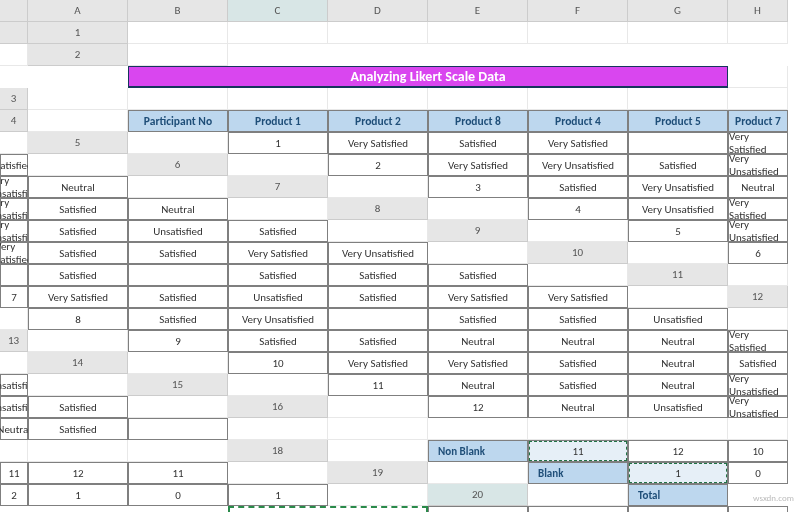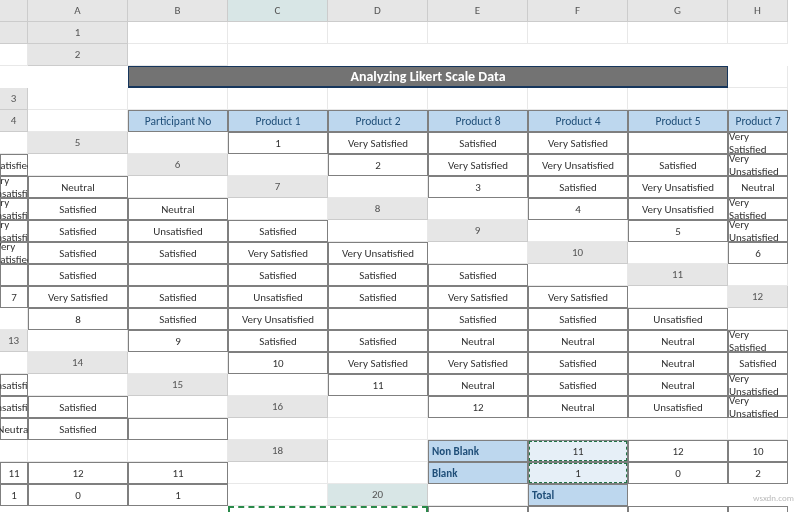--- a/index.html
+++ b/index.html
@@ -33,43 +33,43 @@
   border-right: 1px solid #e8e8e8;
   border-bottom: 1px solid #e8e8e8;
   display: flex;
   align-items: center;
   justify-content: center;
   background: #fff;
   font-size: 11px;
 }
 .title {
   grid-column: 2 / 10;
-  background: #737373;
+  background: #d946ef;
   color: #fff;
   font-weight: bold;
   font-size: 14px;
   border: 1px solid #16365c;
   border-bottom: 2px solid #16365c;
 }
 .thead {
   background: #bdd7ee;
-  font-weight: normal;
+  font-weight: bold;
   border: 1px solid #7f7f7f;
   color: #1f4e78;
   font-size: 11.5px;
 }
 .tcell {
   border: 1px solid #7f7f7f;
   background: #fff;
 }
 .sumhdr {
   background: #bdd7ee;
   font-weight: bold;
   justify-content: flex-start;
-  padding-left: 3px;
+  padding-left: 9px;
   border: 1px solid #7f7f7f;
   color: #1f4e78;
 }
 .sumcell {
   border: 1px solid #7f7f7f;
   background: #fff;
 }
 .sumsel { background: #e6eff7; }
 .formulabox {
   border: 2px dashed #2a8a4a;
@@ -267,20 +267,21 @@
     <div class="rowhdr">18</div>
     <div class="cell blankrow"></div>
     <div class="cell sumhdr">Non Blank</div>
     <div class="cell sumcell sumsel marq">11</div>
     <div class="cell sumcell">12</div>
     <div class="cell sumcell">10</div>
     <div class="cell sumcell">11</div>
     <div class="cell sumcell">12</div>
     <div class="cell sumcell">11</div>
     <div class="cell blankrow"></div>
+    <div class="rowhdr">19</div>
     <div class="cell blankrow"></div>
     <div class="cell sumhdr">Blank</div>
     <div class="cell sumcell sumsel marq">1</div>
     <div class="cell sumcell">0</div>
     <div class="cell sumcell">2</div>
     <div class="cell sumcell">1</div>
     <div class="cell sumcell">0</div>
     <div class="cell sumcell">1</div>
     <div class="cell blankrow"></div>
     <div class="rowhdr sel">20</div>

